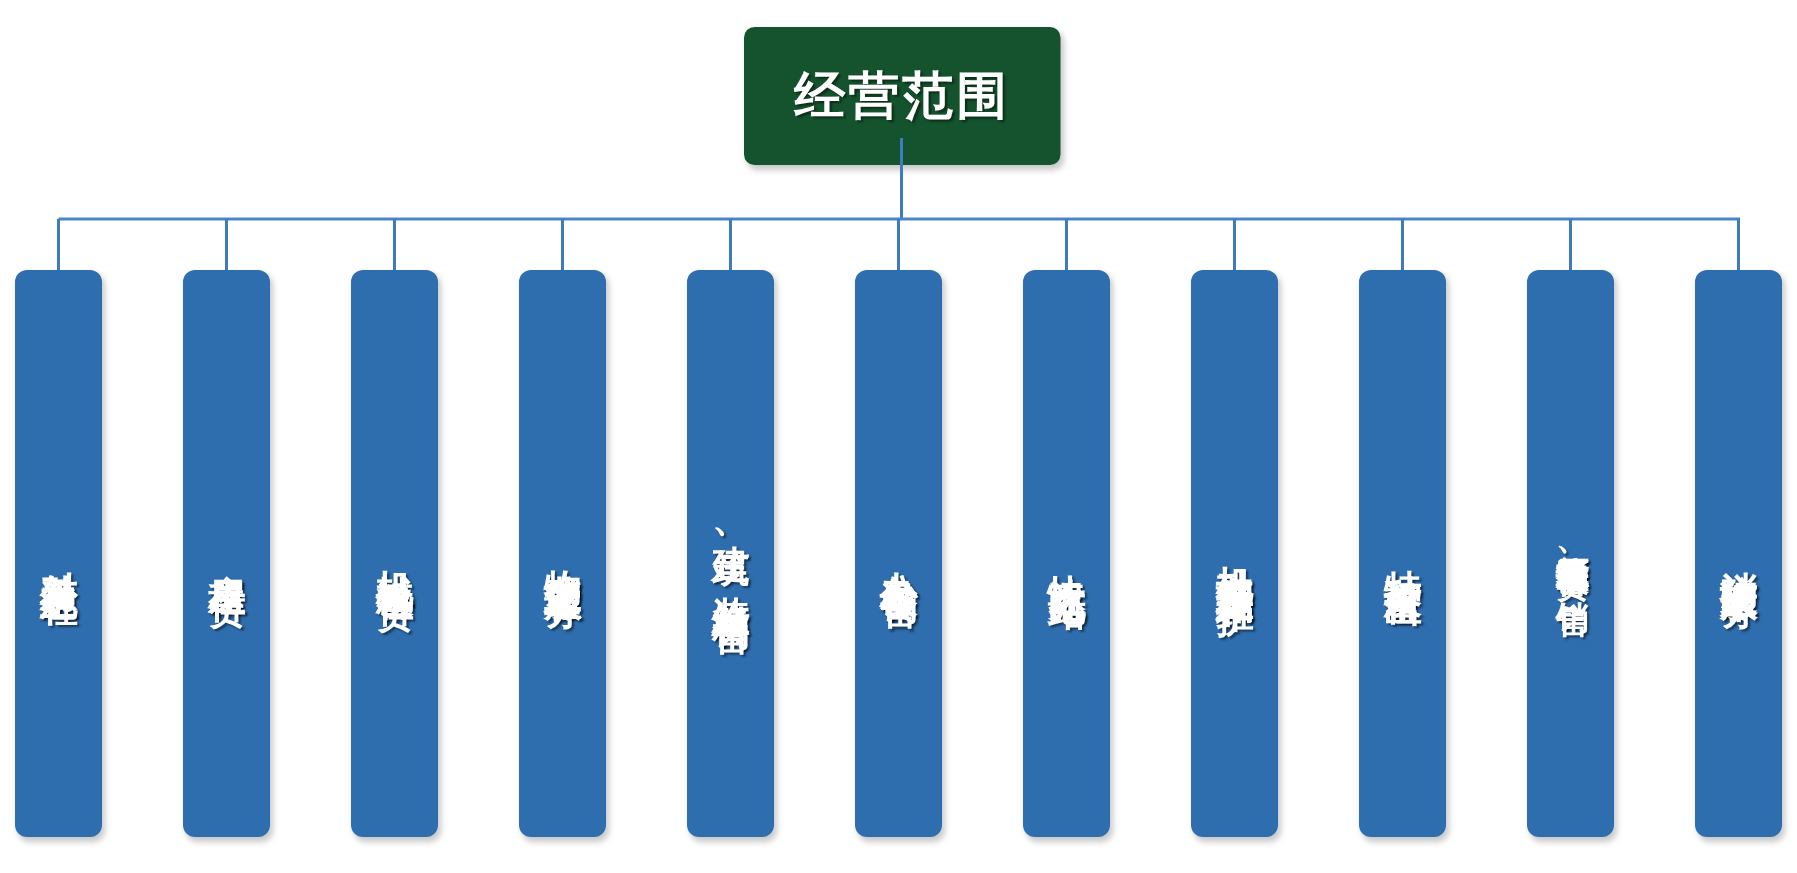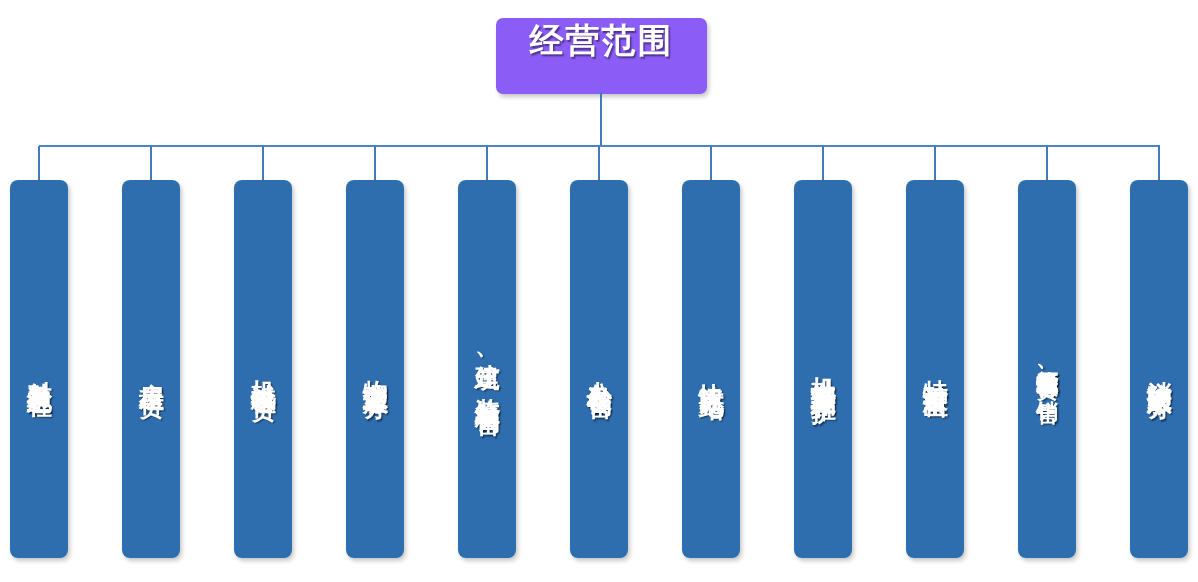--- a/index.html
+++ b/index.html
@@ -17,26 +17,26 @@
     background: #ffffff;
     overflow: hidden;
   }
 
   
   .root-node {
     position: absolute;
     left: 496px;
     top: 18px;
     width: 211px;
-    height: 76px;
-    background: #8b5cf6;
+    height: 92px;
+    background: #14532d;
     border-radius: 7px;
     box-shadow: 2px 3px 4px rgba(0,0,0,0.22);
     display: flex;
-    align-items: flex-start;
+    align-items: center;
     justify-content: center;
   }
   .root-label {
     color: #ffffff;
     font-size: 34px;
     font-weight: bold;
     letter-spacing: 2px;
     text-shadow: 1.5px 1.5px 1.5px rgba(0,0,0,0.45);
     white-space: nowrap;
   }

